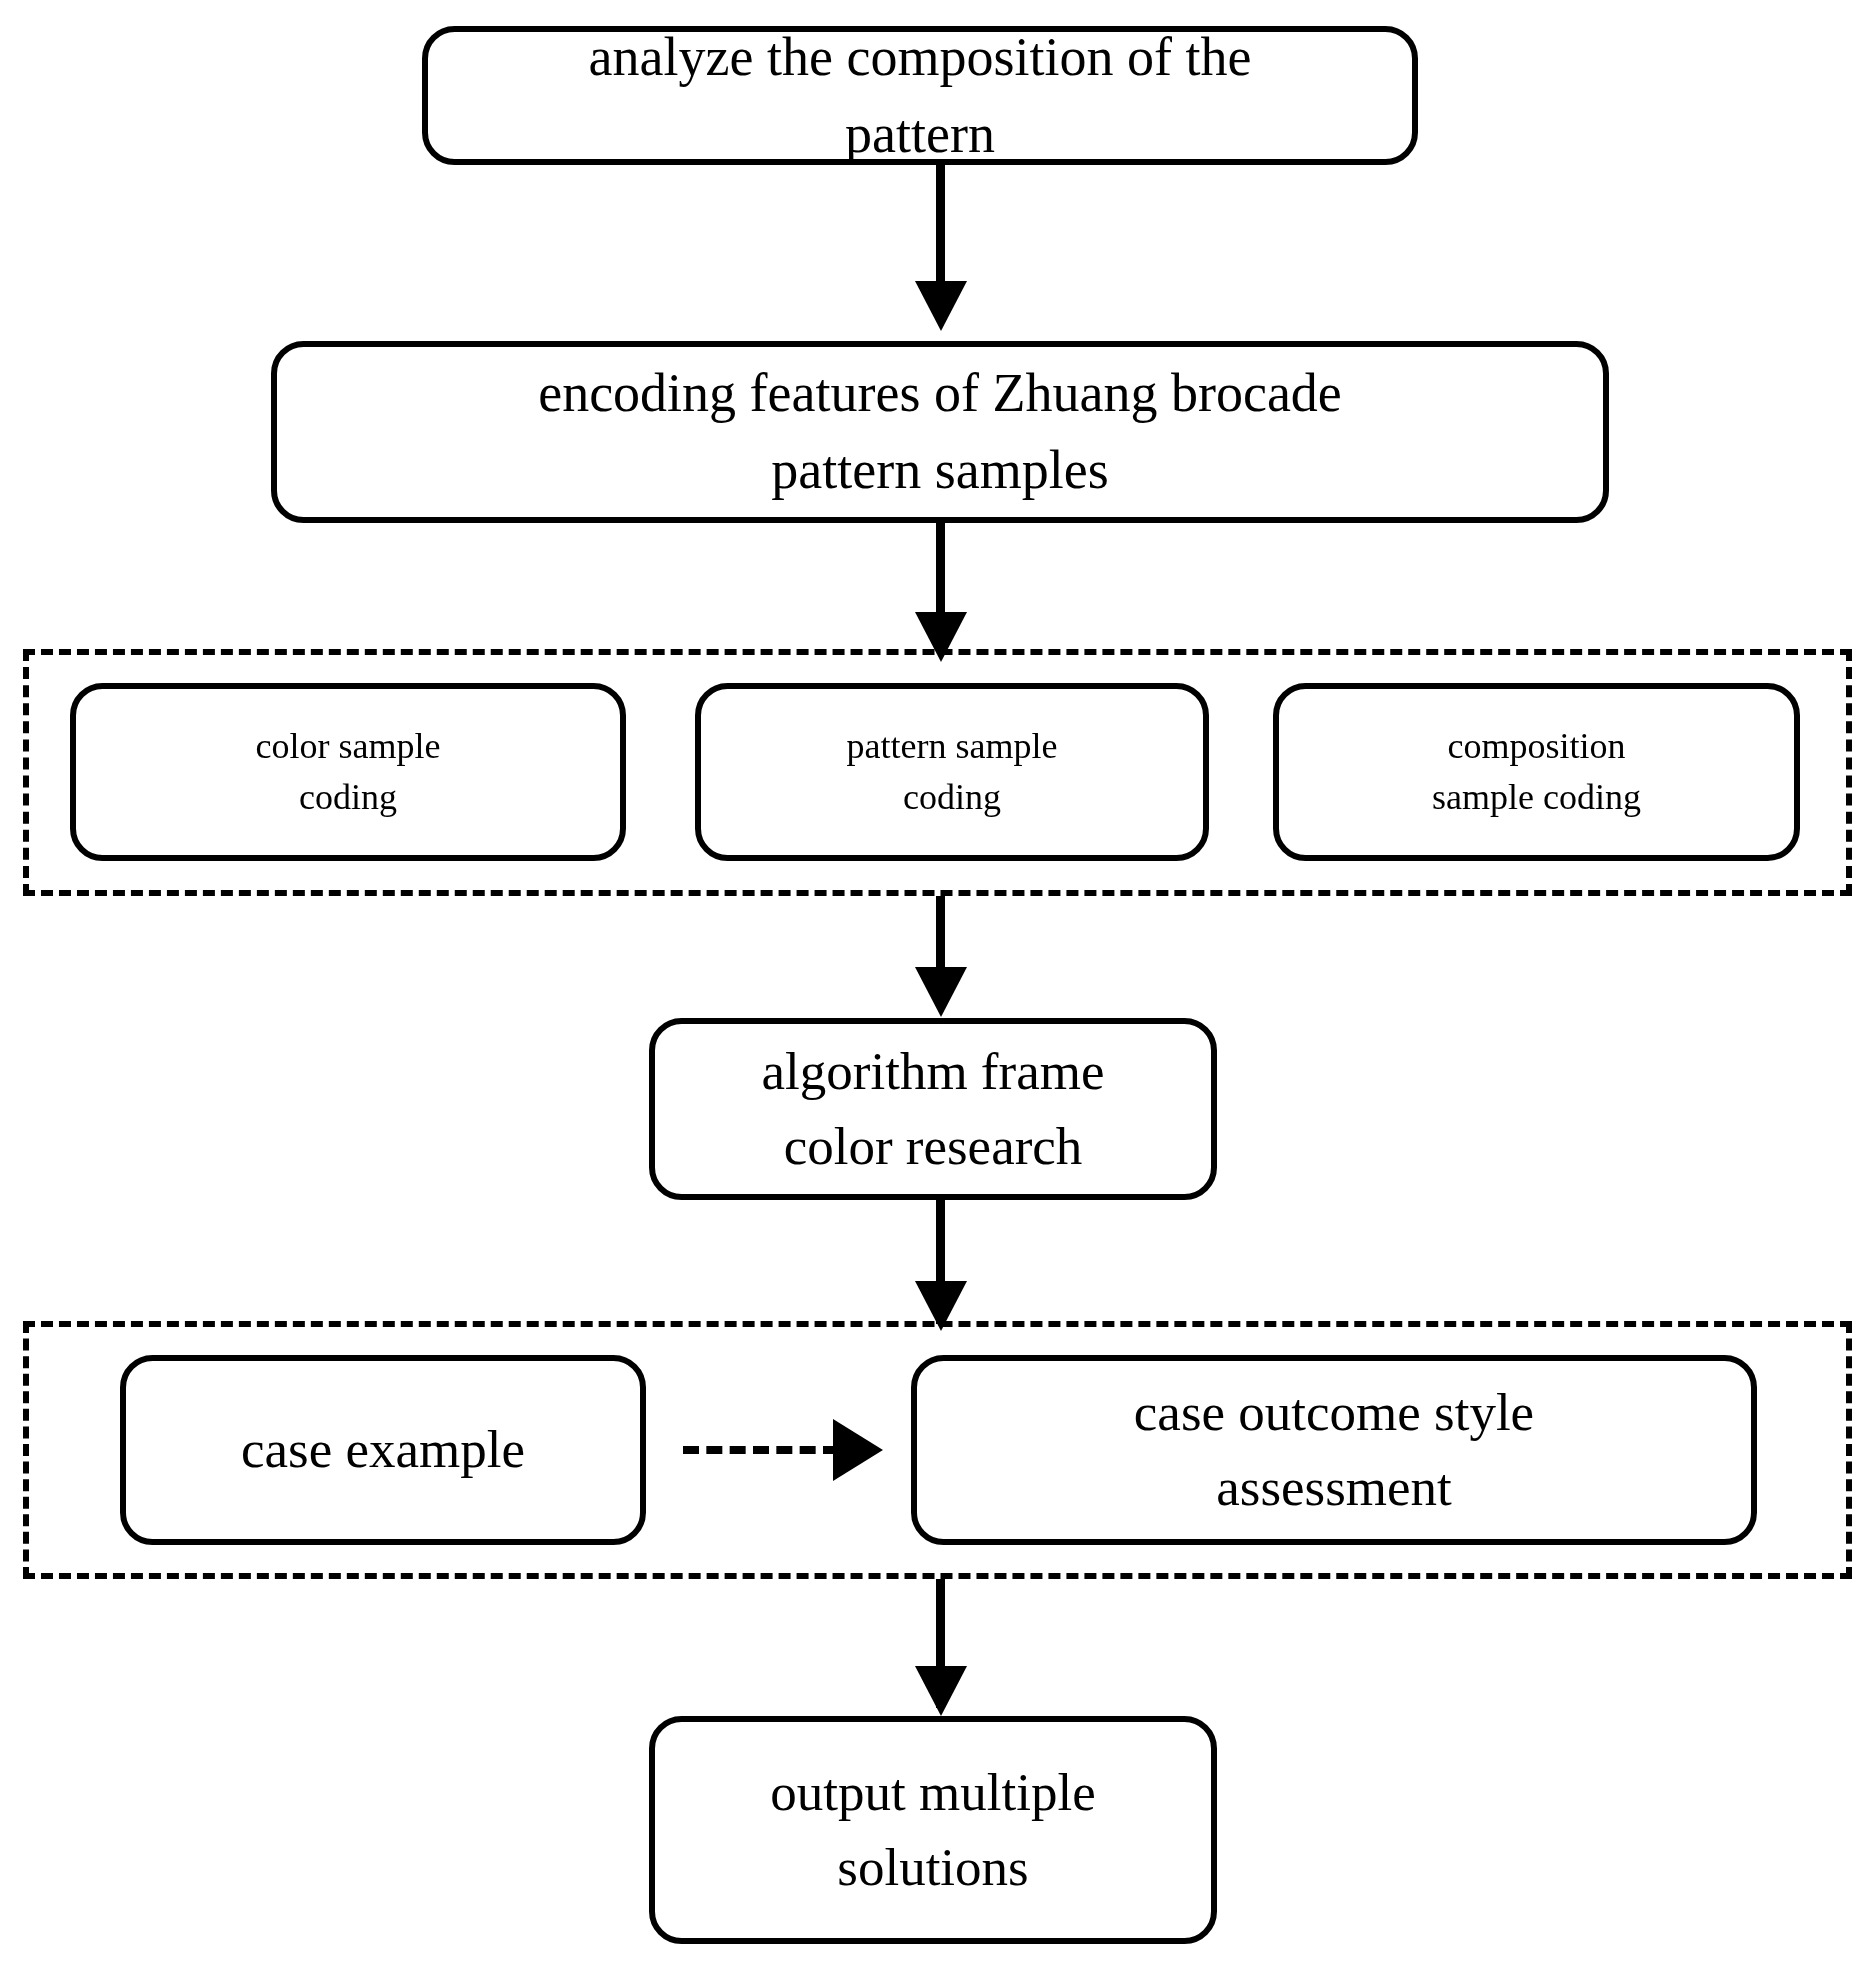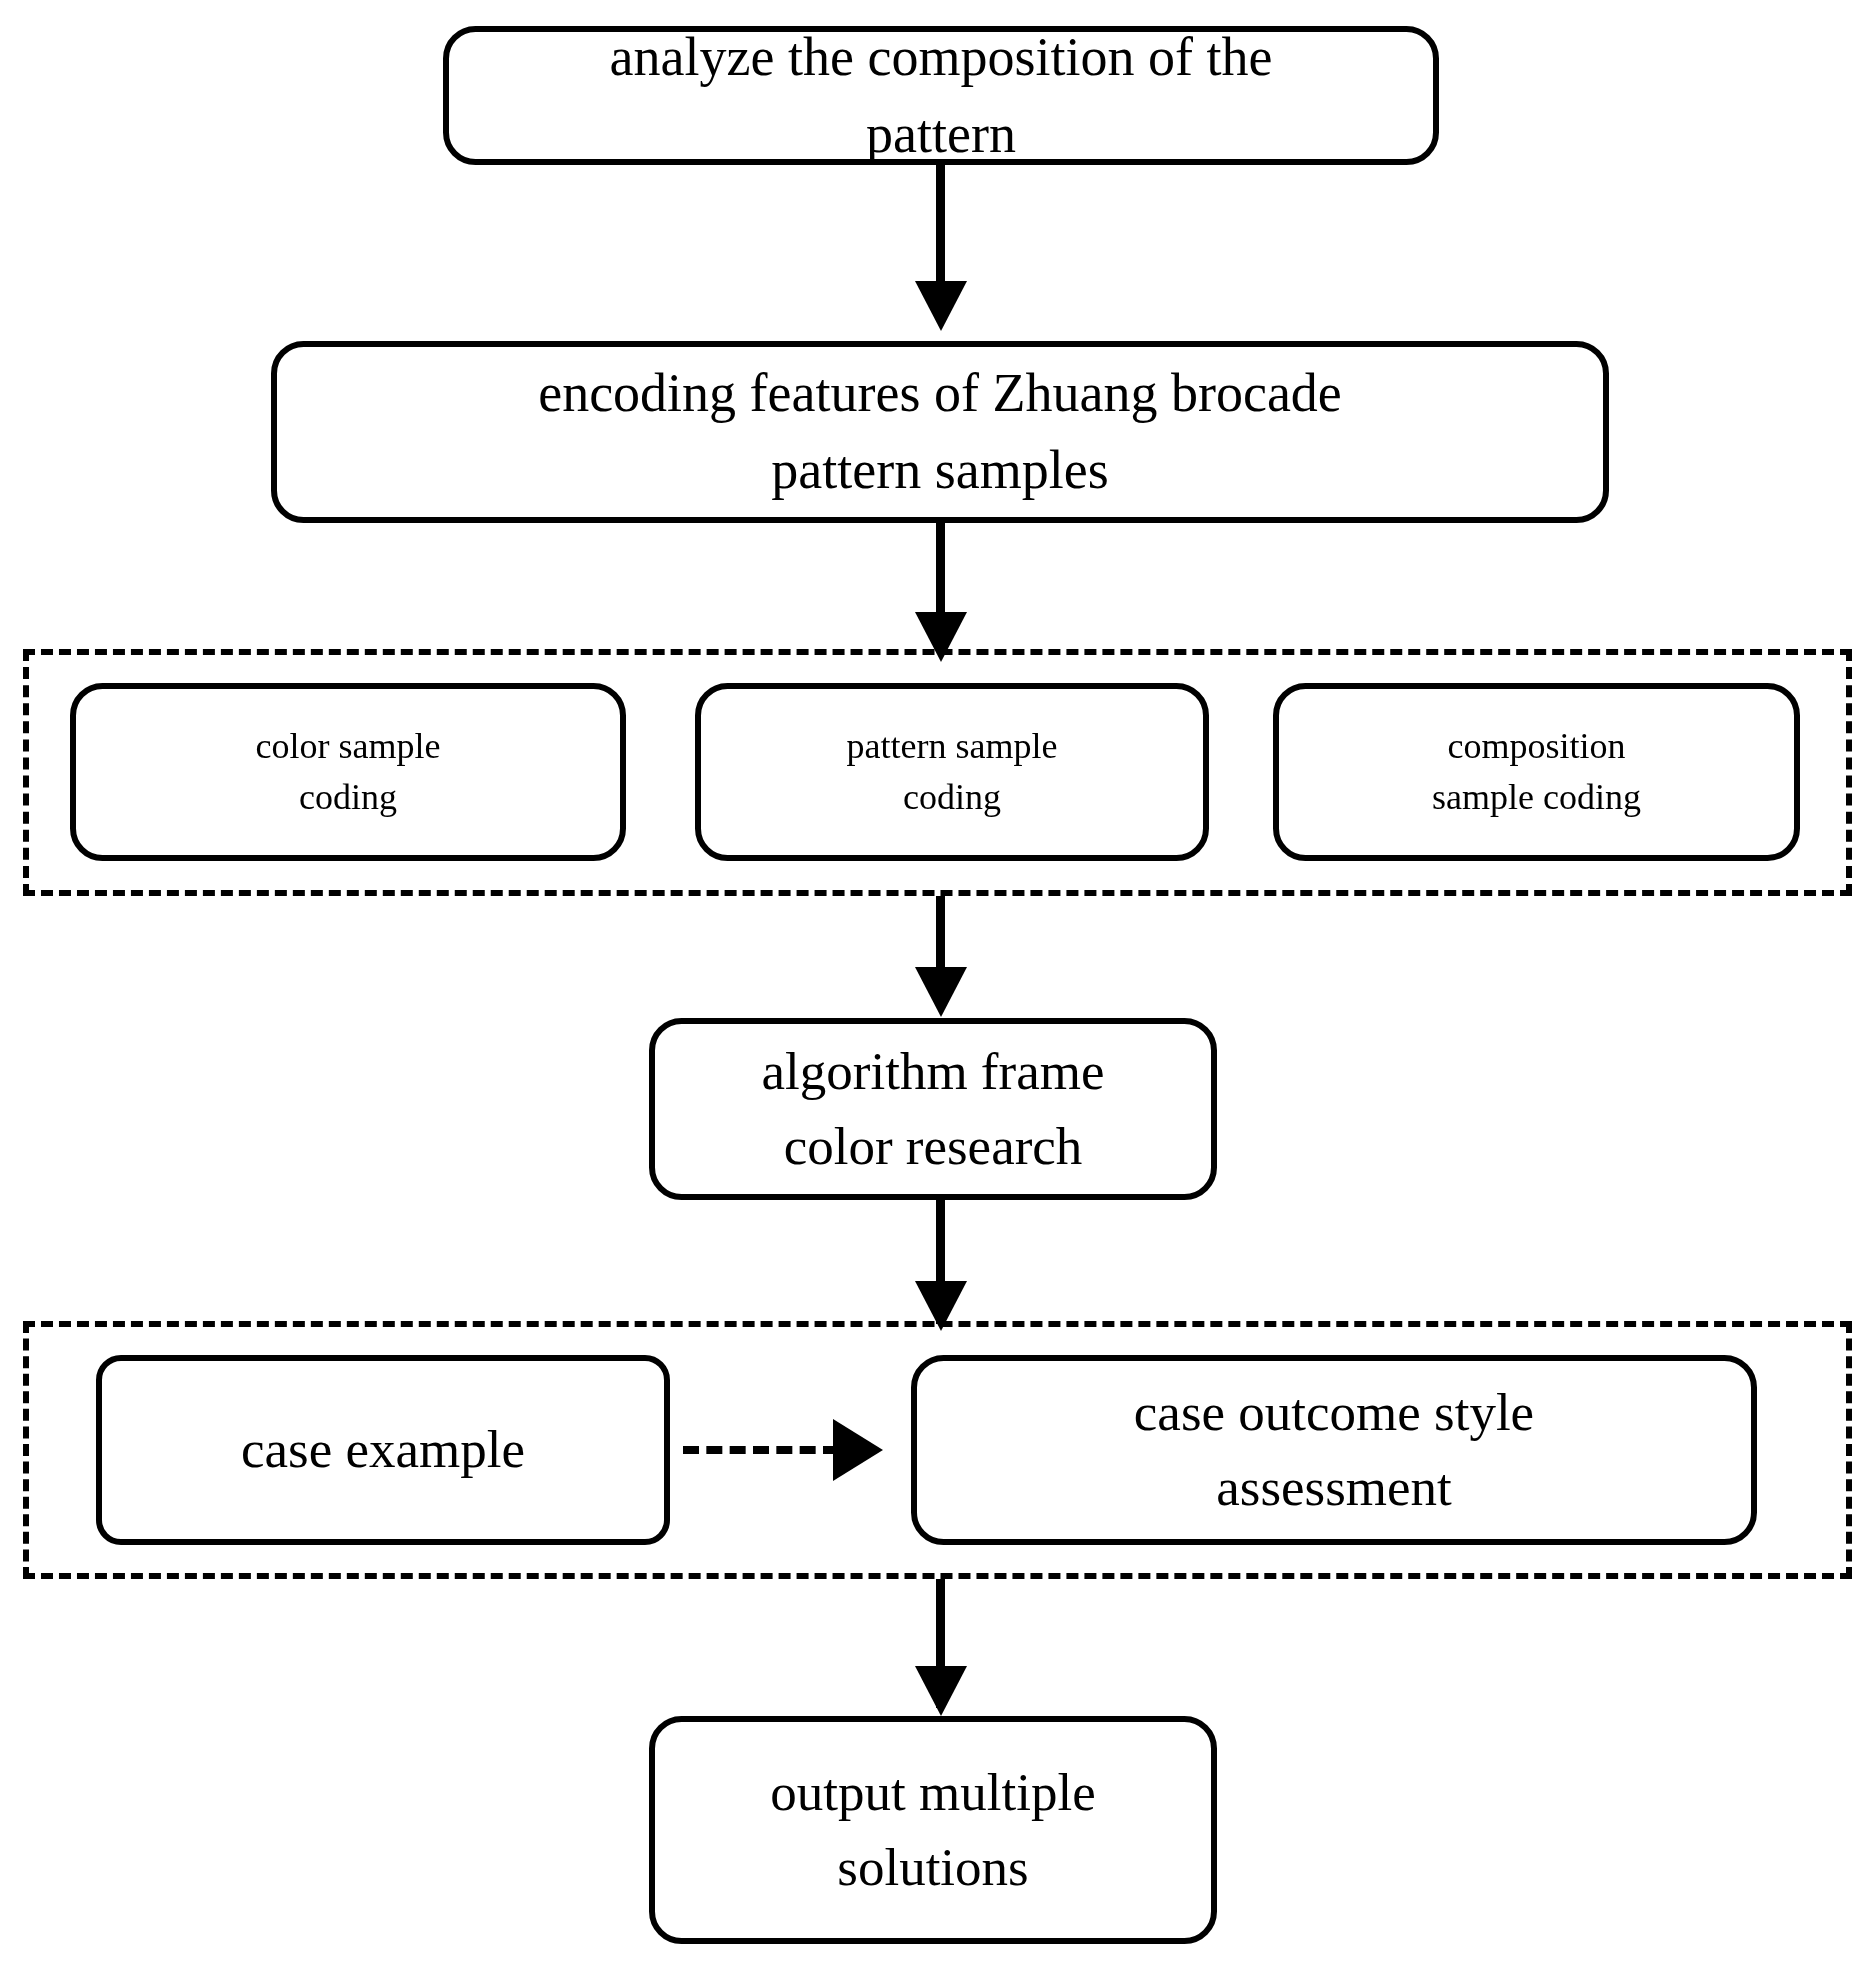--- a/index.html
+++ b/index.html
@@ -83,21 +83,21 @@
   .fs-3 { font-size: 36px; }
   .fs-4 { font-size: 53px; }
   .fs-5 { font-size: 53px; }
   .fs-6 { font-size: 53px; }
 </style>
 </head>
 <body>
 
 <div id="canvas">
 
-  <div class="node fs-1" style="left:443px; top:26px; width:996px; height:139px;">
+  <div class="node fs-1" style="left:422px; top:26px; width:996px; height:139px;">
     <span class="label">
       <span>analyze the composition of the</span><br>
       <span>pattern</span>
     </span>
   </div>
 
   <div class="vline" style="left:936px; top:164px; height:124px;"></div>
   <div class="arrow-down" style="left:915px; top:281px;"></div>
 
   <div class="node fs-2" style="left:271px; top:341px; width:1338px; height:182px;">
@@ -141,21 +141,21 @@
       <span>algorithm frame</span><br>
       <span>color research</span>
     </span>
   </div>
 
   <div class="vline" style="left:936px; top:1200px; height:124px;"></div>
   <div class="arrow-down" style="left:915px; top:1281px;"></div>
 
   <div class="group" style="left:23px; top:1321px; width:1829px; height:258px;"></div>
 
-  <div class="node fs-5" style="left:96px; top:1355px; width:574px; height:190px;border-radius:25px;">
+  <div class="node fs-5" style="left:120px; top:1355px; width:526px; height:190px;">
     <span class="label">
       <span>case example</span>
     </span>
   </div>
 
   <div class="dashline-h" style="left:683px; top:1446px; width:156px;"></div>
   <div class="arrow-right" style="left:833px; top:1419px;"></div>
 
   <div class="node fs-5" style="left:911px; top:1355px; width:846px; height:190px;align-items:center;">
     <span class="label">

